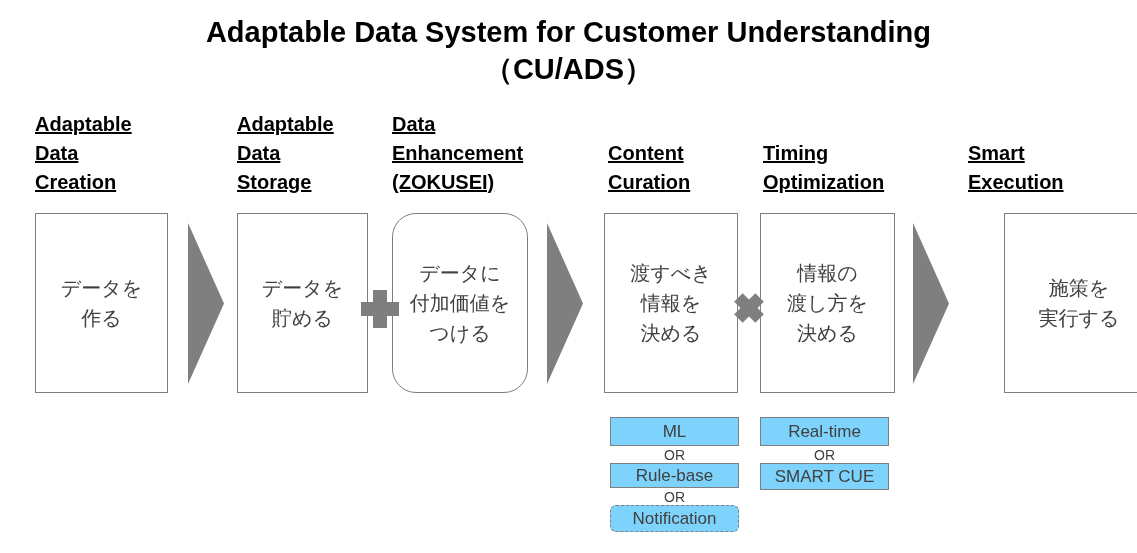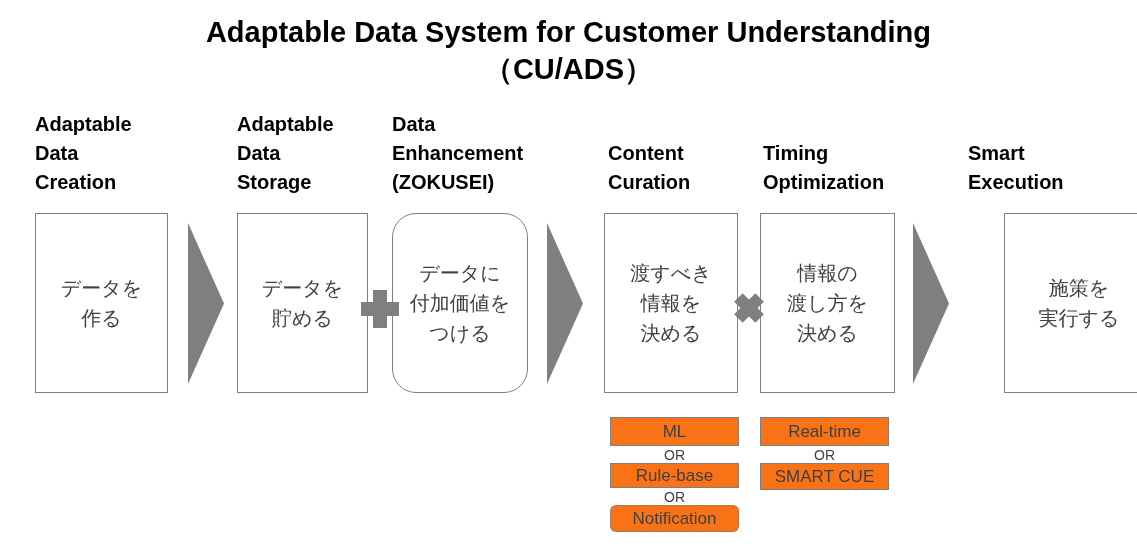--- a/index.html
+++ b/index.html
@@ -9,21 +9,21 @@
   }
   
   #title {
     position:absolute; top:14px; left:0; width:1137px;
     text-align:center; font-weight:bold; color:#000000;
     font-size:29px; line-height:37px;
   }
   
   .stage-header {
     position:absolute; font-weight:bold; font-size:20px; line-height:29px;
-    color:#000000; white-space:pre-line; text-align:left;
+    color:#000000; white-space:pre-line; text-align:left;text-decoration:underline;
   }
   #hdr-0 { left:35px;  top:110px; }
   #hdr-1 { left:237px; top:110px; }
   #hdr-2 { left:392px; top:110px; }
   #hdr-3 { left:608px; top:139px; }
   #hdr-4 { left:763px; top:139px; }
   #hdr-5 { left:968px; top:139px; }
   
   .stage-box {
     position:absolute; top:213px; height:180px; box-sizing:border-box;
@@ -51,21 +51,21 @@
   .op-icon { position:absolute; }
   .op-icon .bar-h, .op-icon .bar-v { position:absolute; background:#7f7f7f; }
   #plus-op { left:361px; top:290px; width:38px; height:38px; }
   #plus-op .bar-h { left:0; top:12px; width:38px; height:14px; }
   #plus-op .bar-v { left:12px; top:0; width:14px; height:38px; }
   #mult-op { left:734px; top:293px; width:30px; height:30px; transform:rotate(45deg); }
   #mult-op .bar-h { left:0; top:9px; width:30px; height:12px; }
   #mult-op .bar-v { left:9px; top:0; width:12px; height:30px; }
   
   .opt-box {
-    position:absolute; box-sizing:border-box; background:#f97316;
+    position:absolute; box-sizing:border-box; background:#7dd3fc;
     border:1px solid #7f7f7f; display:flex; align-items:center; justify-content:center;
     font-size:17px; color:#404040; text-align:center;
   }
   .opt-dashed { border-style:dashed; }
   #opt-ml        { left:610px; top:417px; width:129px; height:29px; }
   #opt-rulebase  { left:610px; top:463px; width:129px; height:25px; }
   #opt-notif     { left:610px; top:505px; width:129px; height:27px;border-radius:6px; }
   #opt-realtime  { left:760px; top:417px; width:129px; height:29px; }
   #opt-smartcue  { left:760px; top:463px; width:129px; height:27px; }
   .or-label {

